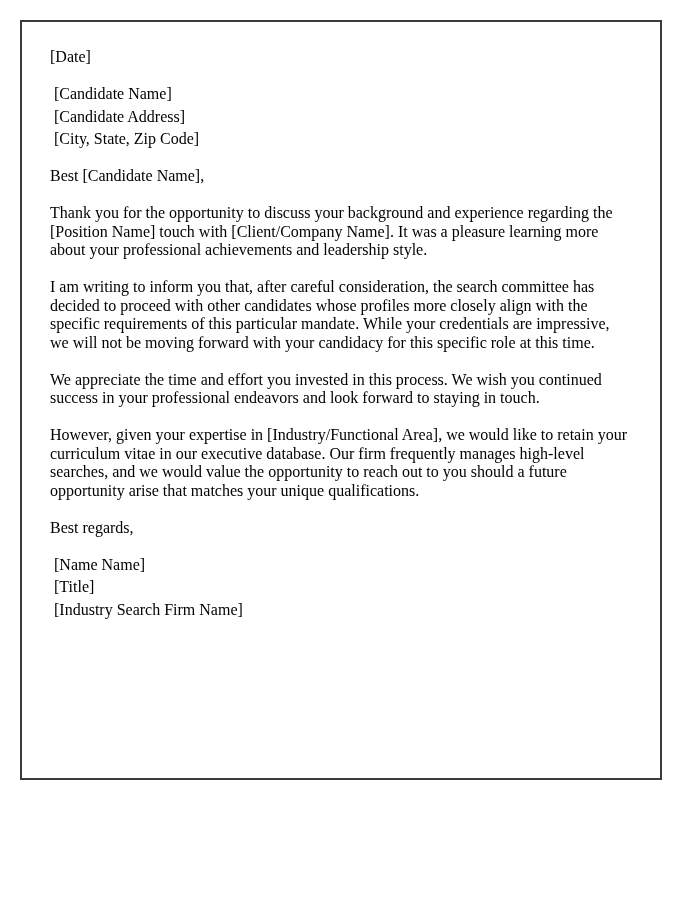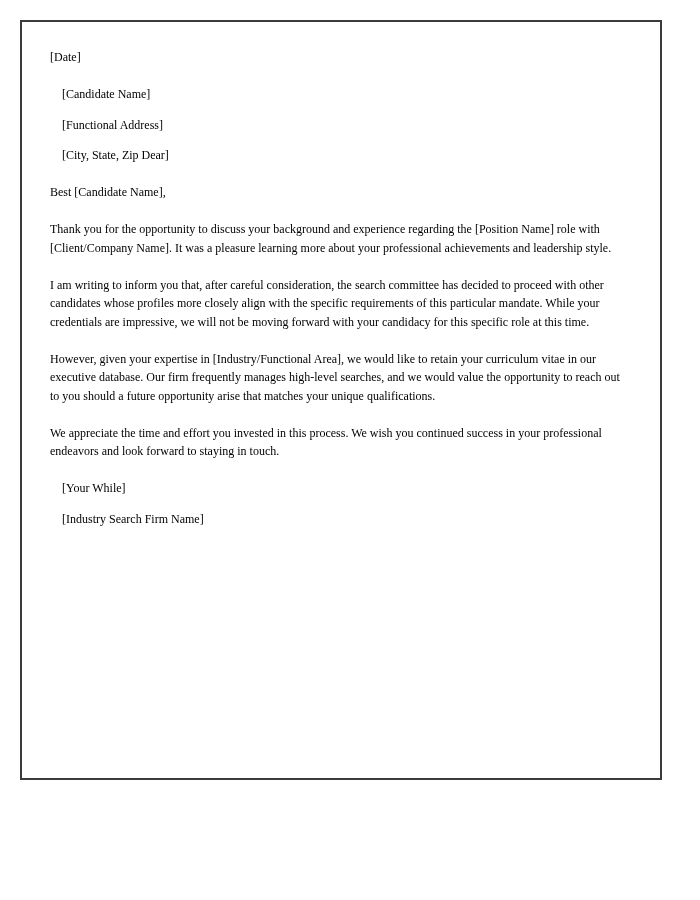--- a/index.html
+++ b/index.html
@@ -14,53 +14,55 @@
     position: absolute;
     left: 20px;
     top: 20px;
     width: 642px;
     height: 760px;
     box-sizing: border-box;
     background: #ffffff;
     border: 2px solid #3b3b3b;
     padding: 26px 30px 0 28px;
     color: #000000;
-    font-size: 12px;
+    font-size: 16px;
     line-height: 18.5px;
     overflow: hidden;
   }
   .para {
     margin: 0 0 18.5px 0;
   }
   .line {
-    margin: 12px;
+    margin: 4px;
   }
 </style>
 </head>
 <body>
 
 <div class="page">
 
   <p class="para">[Date]</p>
 
   <div class="para">
     <div class="line">[Candidate Name]</div>
-    <div class="line">[Functional Address]</div>
-    <div class="line">[City, State, Zip Dear]</div>
+    <div class="line">[Candidate Address]</div>
+    <div class="line">[City, State, Zip Code]</div>
   </div>
 
   <p class="para">Best [Candidate Name],</p>
 
-  <p class="para">Thank you for the opportunity to discuss your background and experience regarding the [Position Name] role with [Client/Company Name]. It was a pleasure learning more about your professional achievements and leadership style.</p>
+  <p class="para">Thank you for the opportunity to discuss your background and experience regarding the [Position Name] touch with [Client/Company Name]. It was a pleasure learning more about your professional achievements and leadership style.</p>
 
   <p class="para">I am writing to inform you that, after careful consideration, the search committee has decided to proceed with other candidates whose profiles more closely align with the specific requirements of this particular mandate. While your credentials are impressive, we will not be moving forward with your candidacy for this specific role at this time.</p>
 
+  <p class="para">We appreciate the time and effort you invested in this process. We wish you continued success in your professional endeavors and look forward to staying in touch.</p>
+
   <p class="para">However, given your expertise in [Industry/Functional Area], we would like to retain your curriculum vitae in our executive database. Our firm frequently manages high-level searches, and we would value the opportunity to reach out to you should a future opportunity arise that matches your unique qualifications.</p>
 
-  <p class="para">We appreciate the time and effort you invested in this process. We wish you continued success in your professional endeavors and look forward to staying in touch.</p>
-
+  <p class="para">Best regards,</p>
 
   <div class="para">
-    <div class="line">[Your While]</div>
+    <div class="line">[Name Name]</div>
+    <div class="line">[Title]</div>
     <div class="line">[Industry Search Firm Name]</div>
   </div>
 
 </div>
 
 </body></html>

